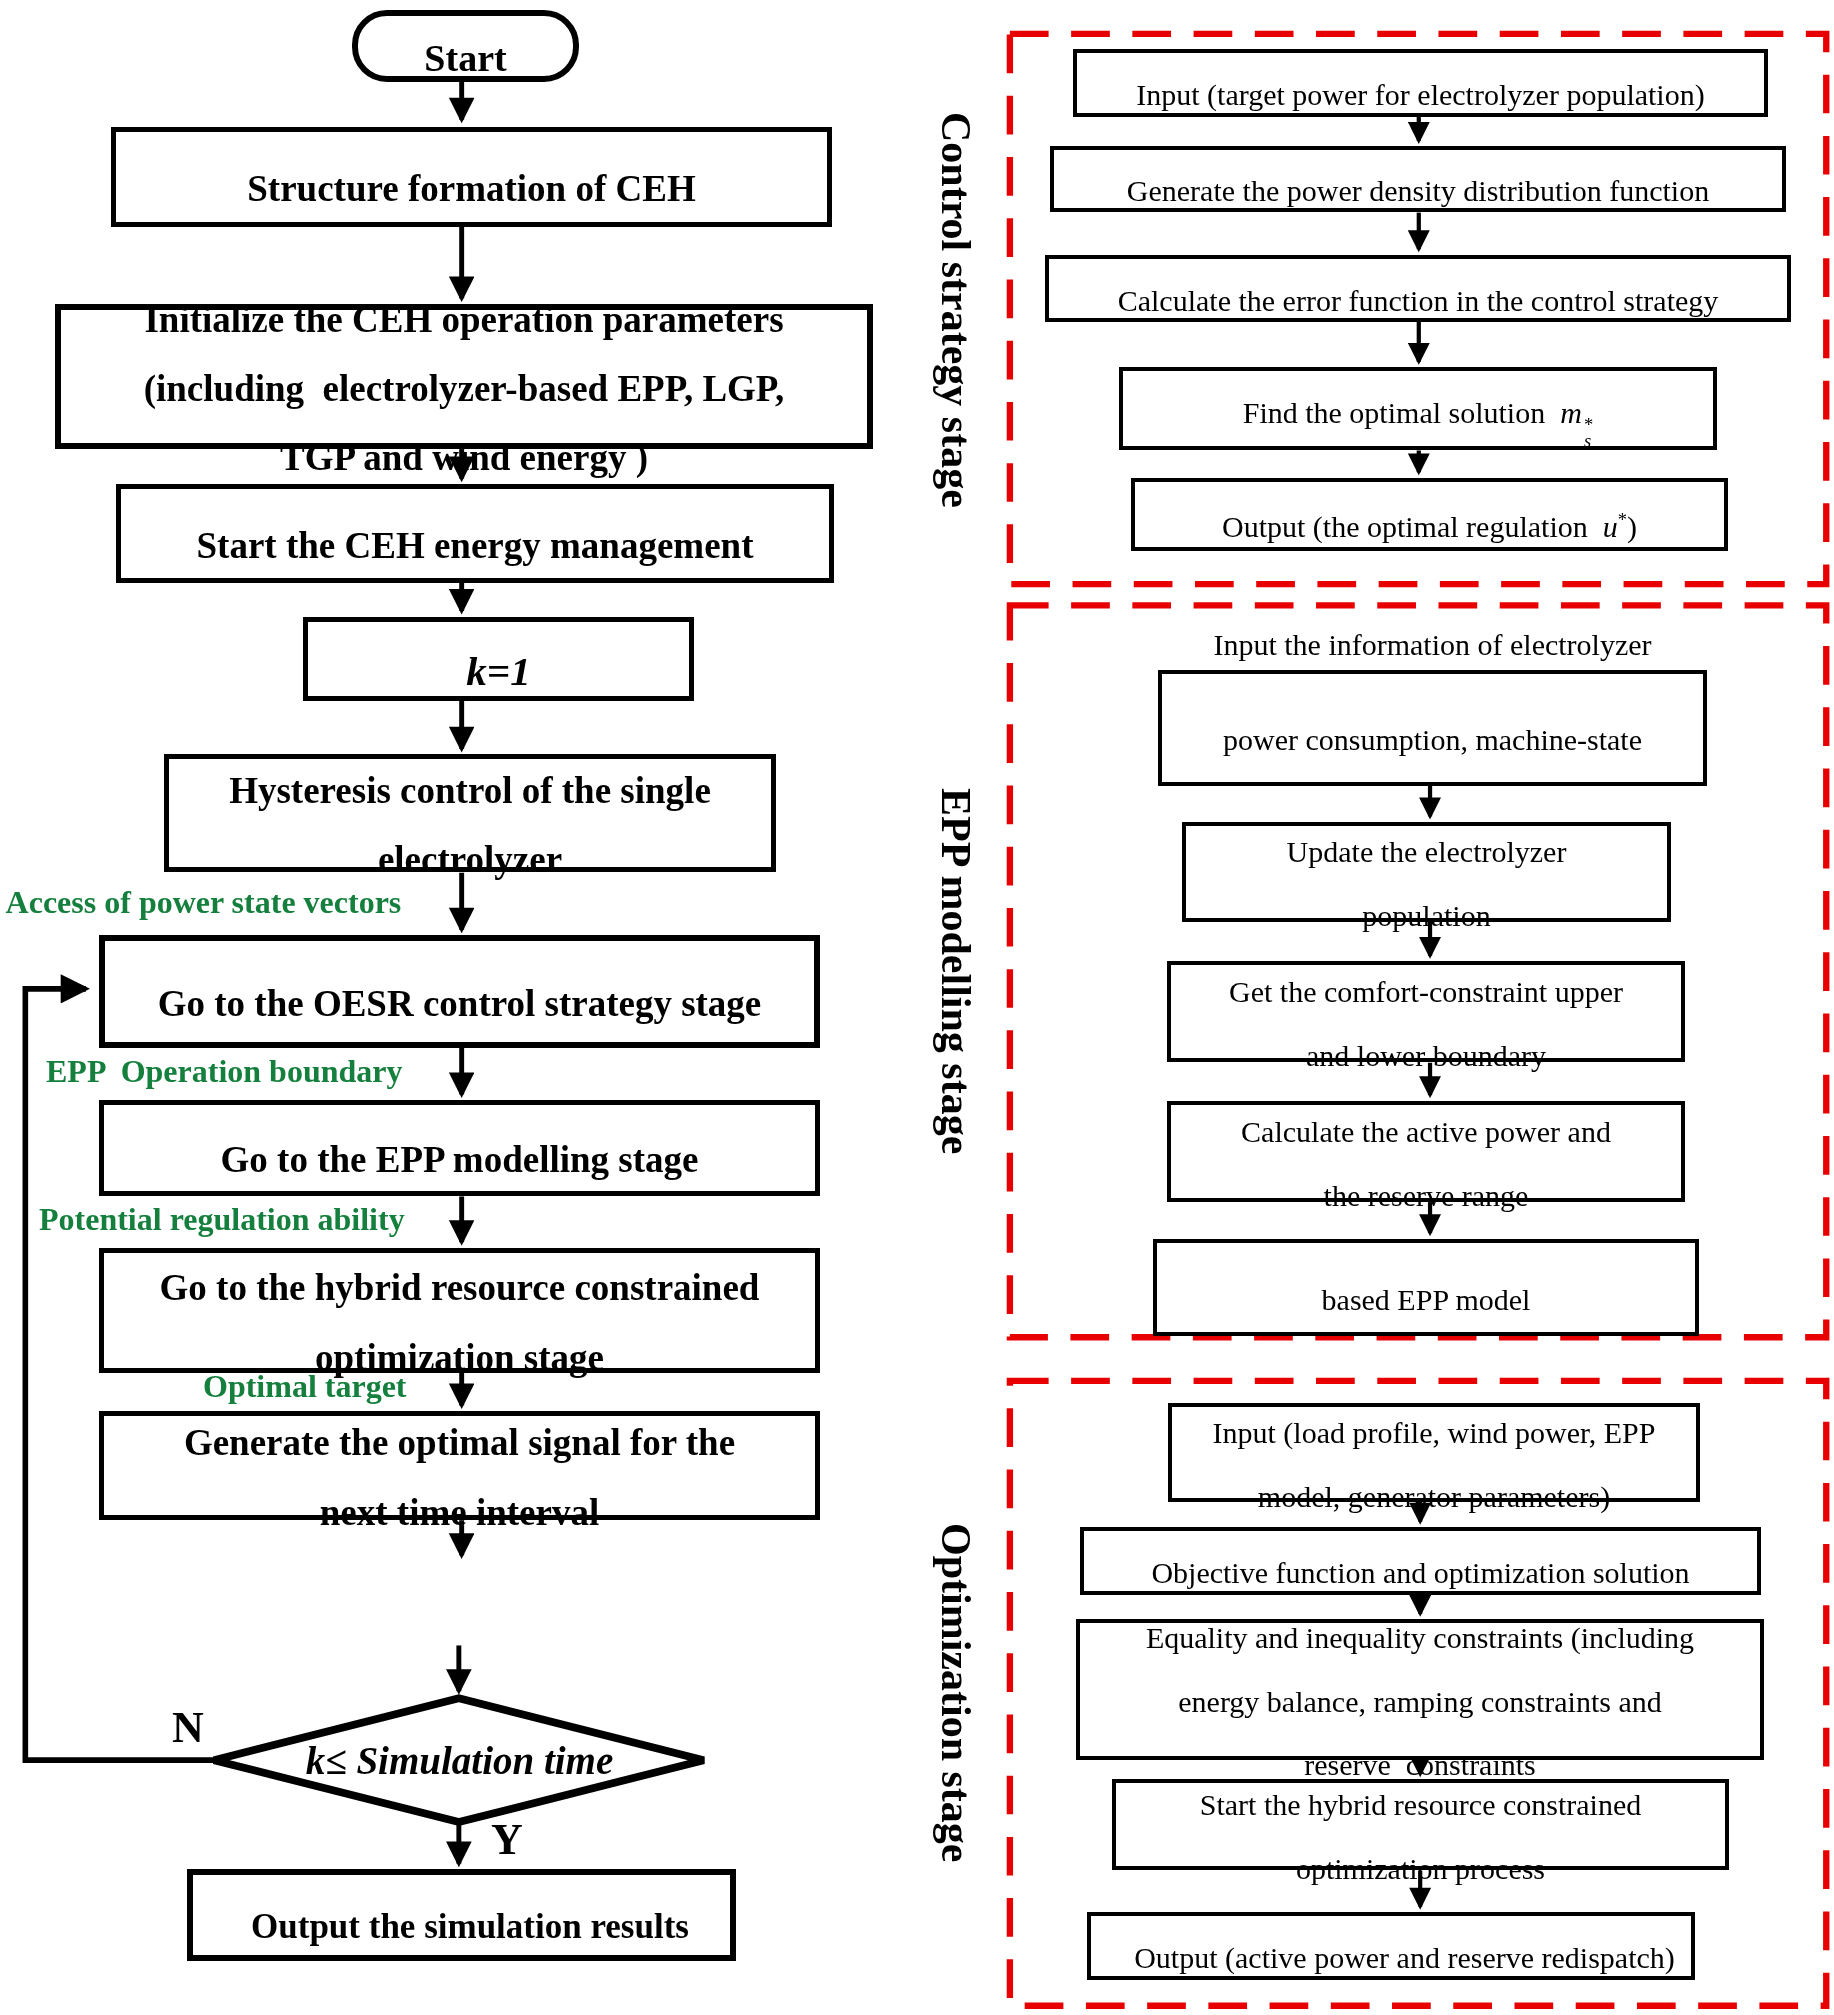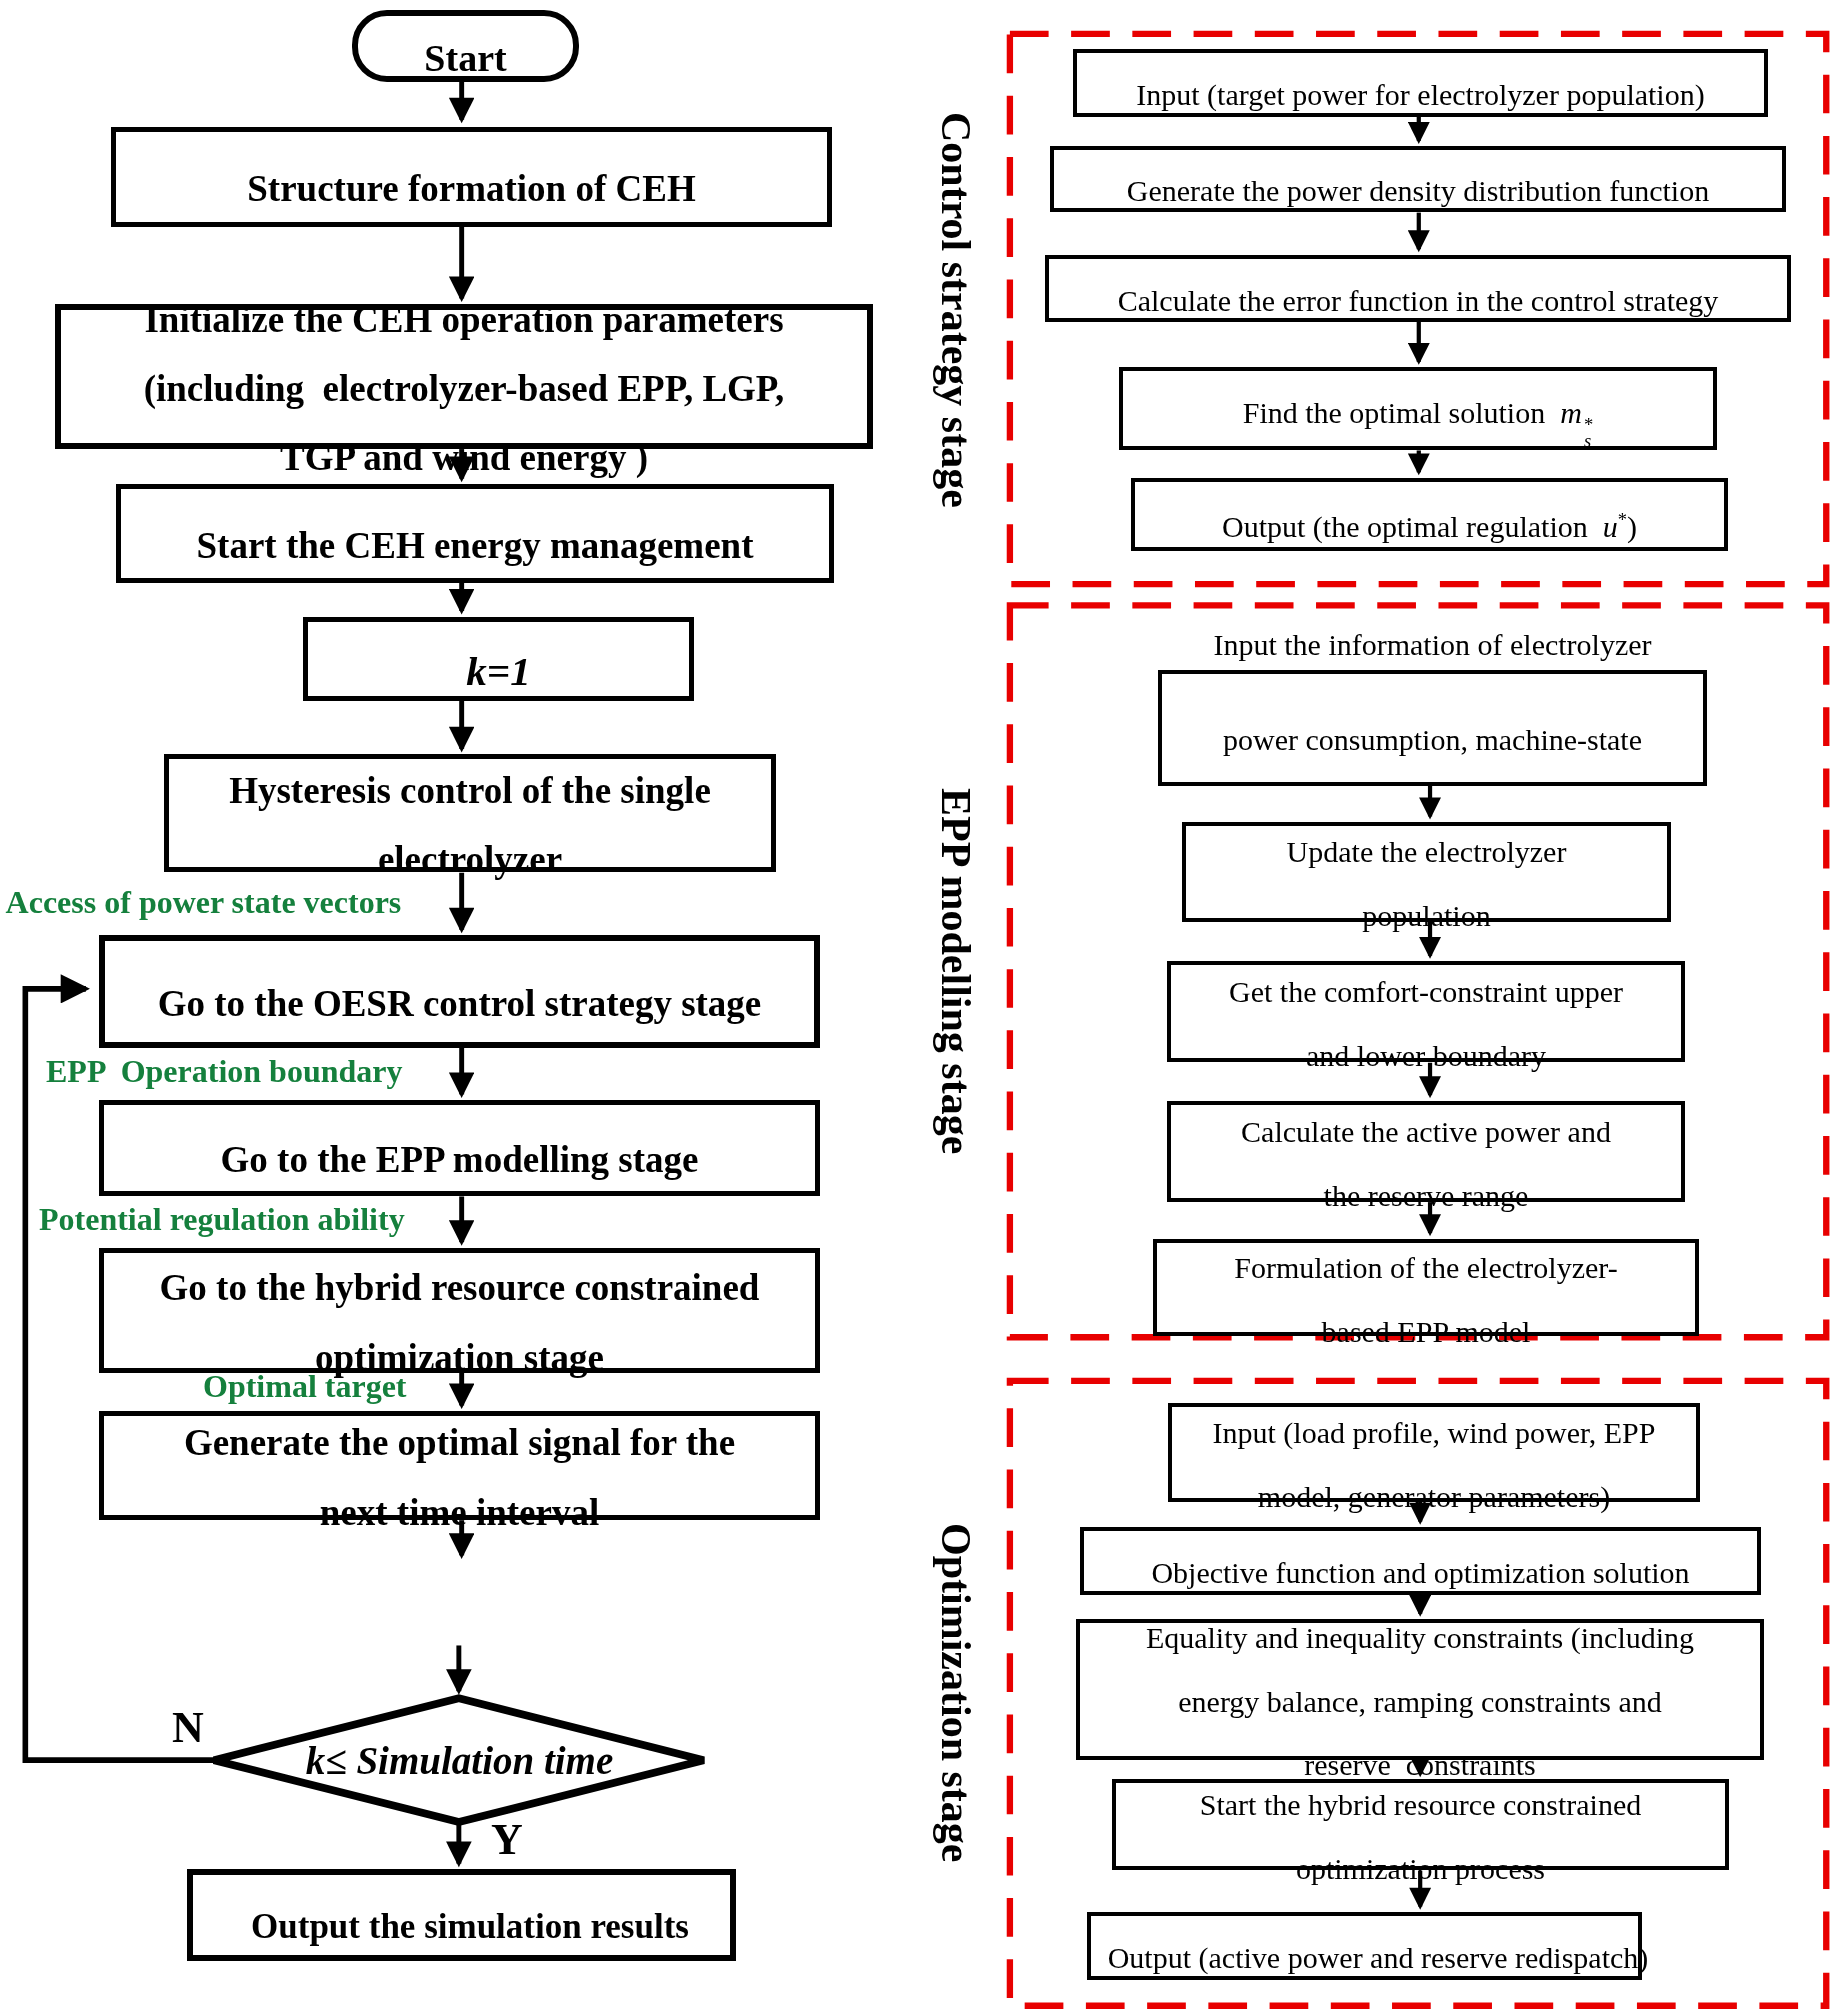--- a/index.html
+++ b/index.html
@@ -201,38 +201,37 @@
   </div>
   <div class="node rbox" style="left:1167px;top:961px;width:518px;height:101px;">
     <span class="ln">Get the comfort-constraint upper</span>
     <span class="ln">and lower boundary</span>
   </div>
   <div class="node rbox" style="left:1167px;top:1101px;width:518px;height:101px;">
     <span class="ln">Calculate the active power and</span>
     <span class="ln">the reserve range</span>
   </div>
   <div class="node rbox" style="left:1153px;top:1239px;width:546px;height:97px;">
-    <span class="ln">Formulation of the electrolyzer-</span>
     <span class="ln">based EPP model</span>
   </div>
 
   <div class="node rbox" style="left:1080px;top:1527px;width:681px;height:68px;">
     <span class="ln">Objective function and optimization solution</span>
   </div>
   <div class="node rbox" style="left:1168px;top:1403px;width:532px;height:99px;">
     <span class="ln">Input (load profile, wind power, EPP</span>
     <span class="ln">model, generator parameters)</span>
   </div>
   <div class="node rbox" style="left:1076px;top:1619px;width:688px;height:141px;">
     <span class="ln">Equality and inequality constraints (including</span>
     <span class="ln">energy balance, ramping constraints and</span>
     <span class="ln">reserve  constraints</span>
   </div>
   <div class="node rbox" style="left:1112px;top:1779px;width:617px;height:91px;">
     <span class="ln">Start the hybrid resource constrained</span>
     <span class="ln">optimization process</span>
   </div>
-  <div class="node rbox" style="left:1087px;top:1912px;width:555px;height:68px;padding-left:27px;">
+  <div class="node rbox" style="left:1087px;top:1912px;width:608px;height:68px;padding-left:27px;">
     <span class="ln">Output (active power and reserve redispatch)</span>
   </div>
 
 </div>
 
 
 </body></html>

